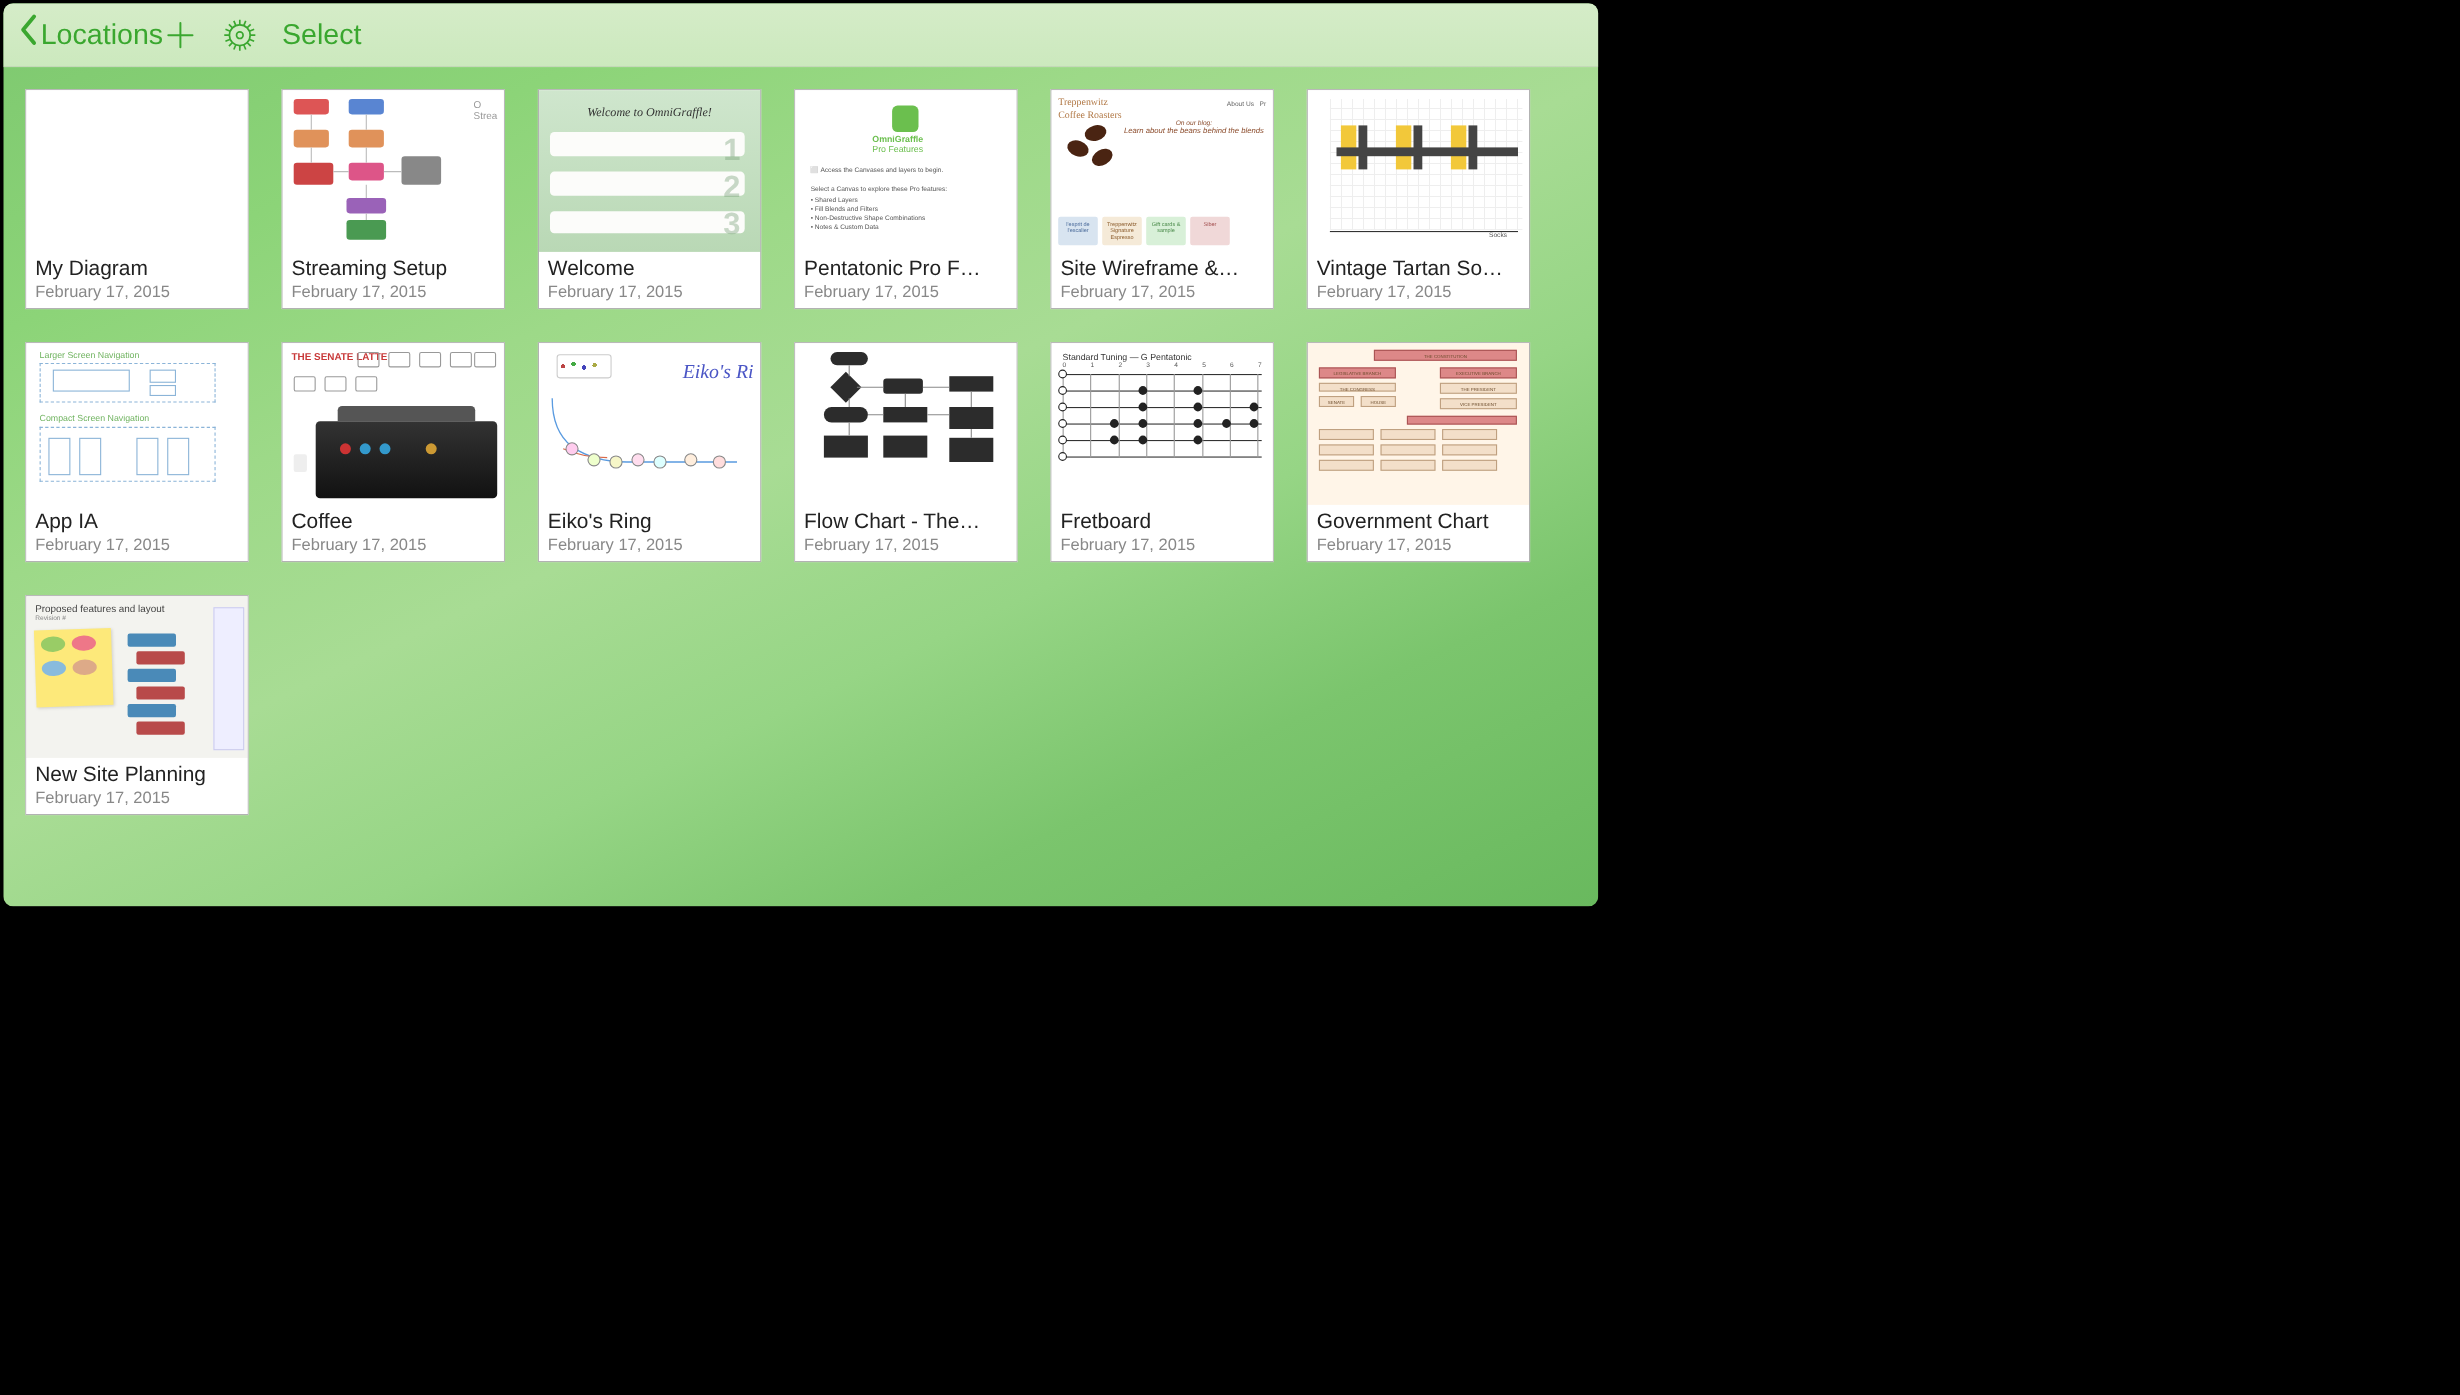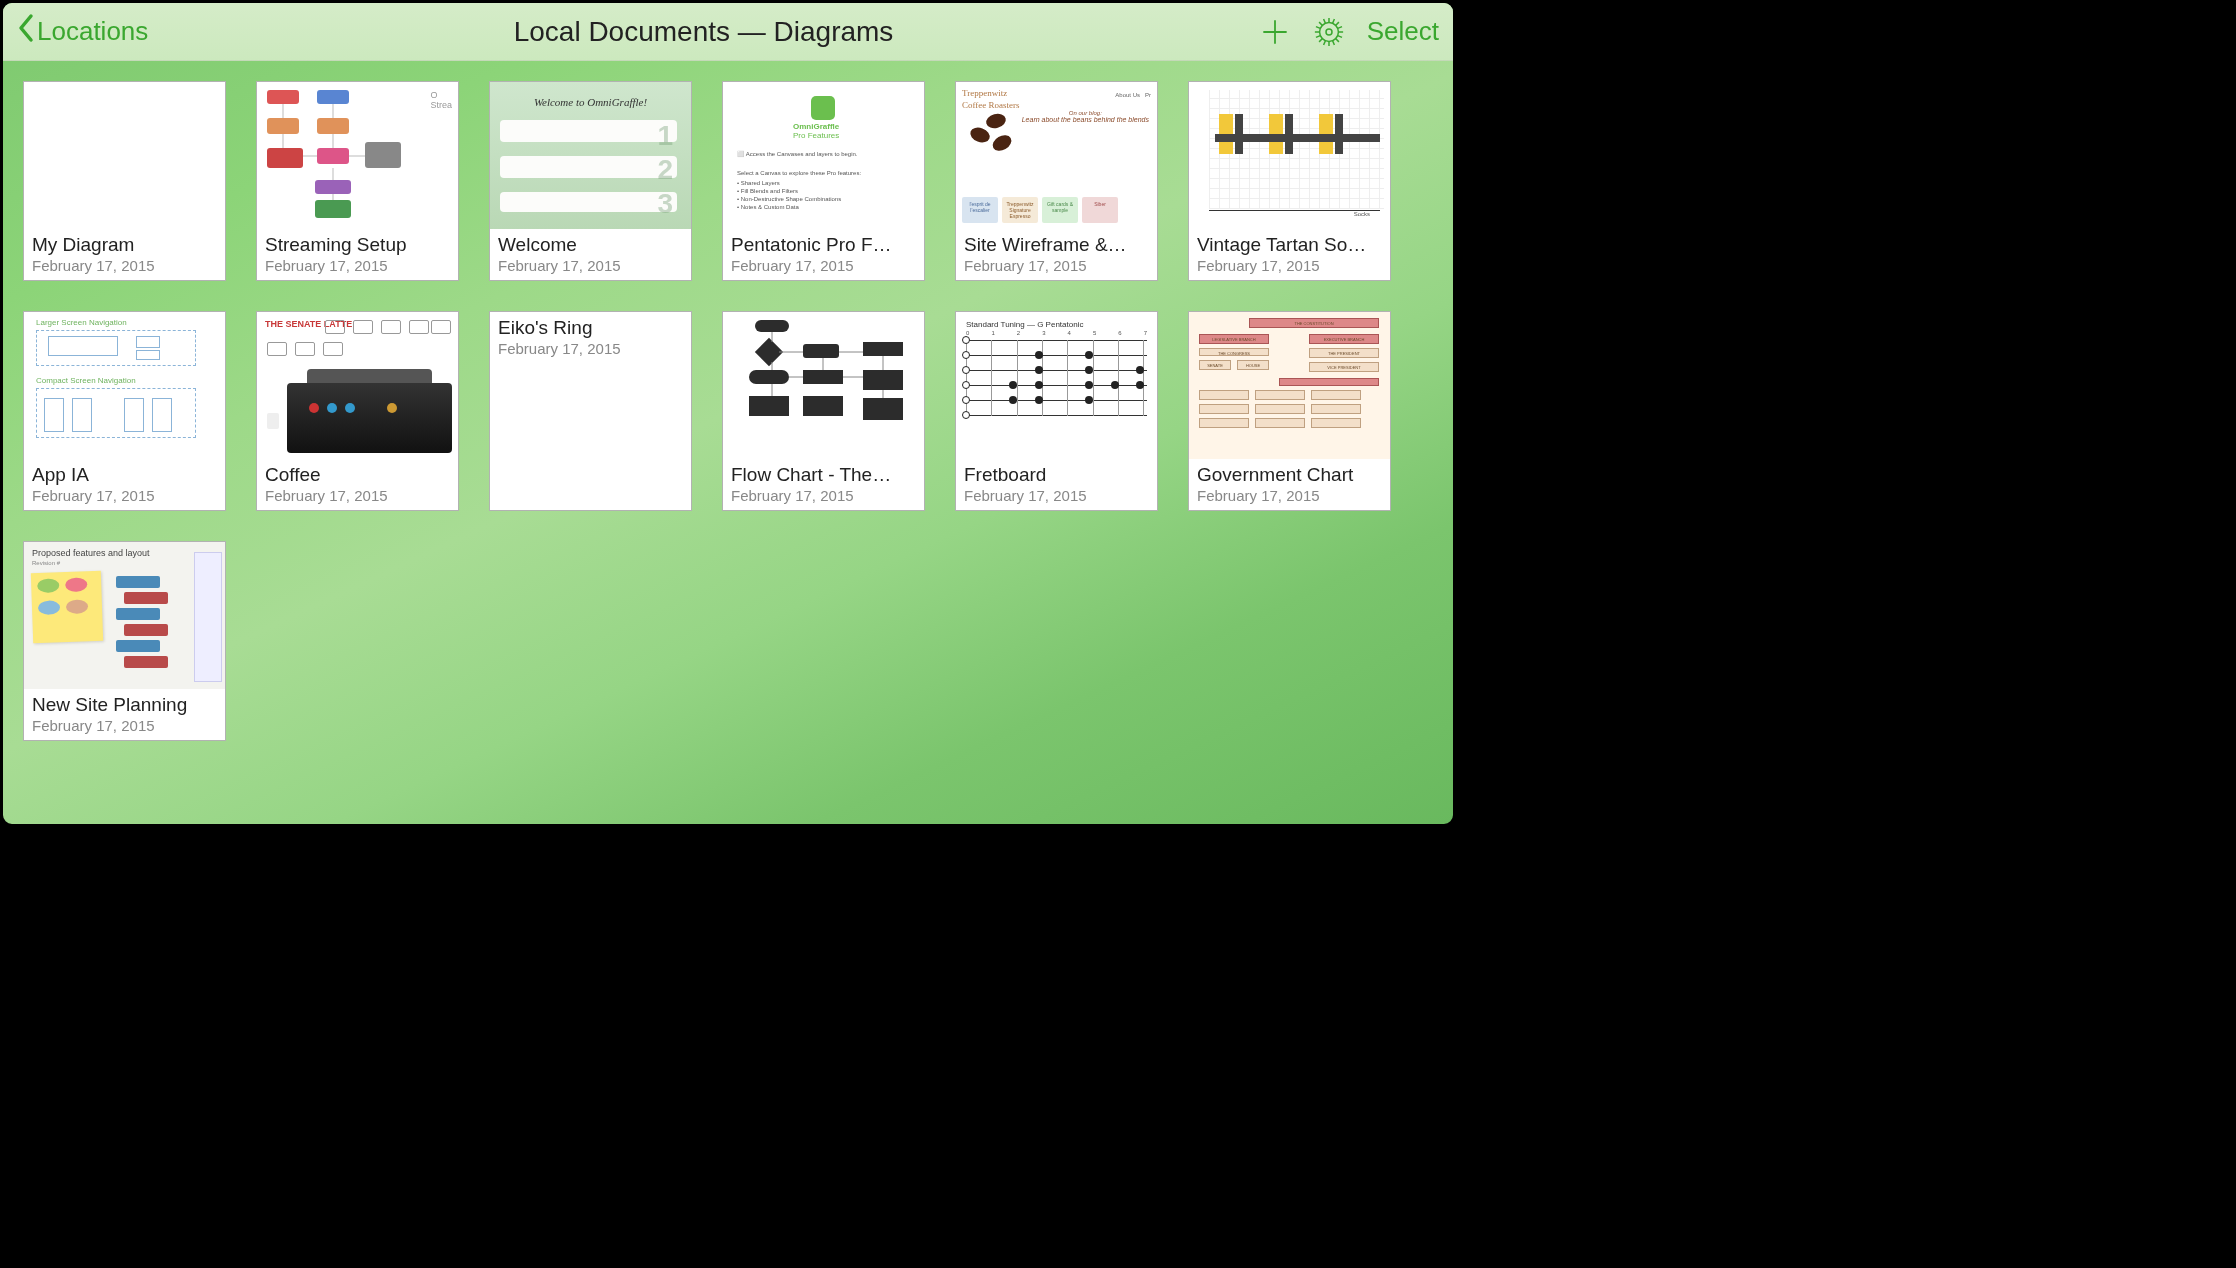--- a/index.html
+++ b/index.html
@@ -178,21 +178,20 @@
 <div class="window">
   <div class="toolbar">
     <div class="back-btn">
       <span class="chevron">
         <svg width="18" height="30" viewBox="0 0 18 30">
             <path d="M14 3 L4 15 L14 27" stroke="#3aa72f" stroke-width="3.5" fill="none" stroke-linecap="round" stroke-linejoin="round"></path>
           </svg>
       </span>
       <span class="label">Locations</span>
     </div>
-    <div class="title">Local Documents — Diagrams</div>
     <div class="toolbar-right">
       <div class="plus-icon">
         <svg width="30" height="30" viewBox="0 0 30 30">
             <path d="M15 4 V26 M4 15 H26" stroke="#3aa72f" stroke-width="1.8" stroke-linecap="round"></path>
           </svg>
       </div>
       <div class="gear-icon">
         <svg width="34" height="34" viewBox="0 0 34 34">
           <circle cx="17" cy="17" r="10" fill="none" stroke="#3aa72f" stroke-width="1.6"></circle>
           <circle cx="17" cy="17" r="3.2" fill="none" stroke="#3aa72f" stroke-width="1.6"></circle>
@@ -373,20 +372,35 @@
         <div class="btn" style="left:130px; background:#c93;"></div>
         <div style="position:absolute; bottom:30px; left:10px; width:12px; height:16px; background:#eee; border-radius:2px;"></div>
       </div>
       <div class="doc-label">
         <div class="doc-title">Coffee</div>
         <div class="doc-date">February 17, 2015</div>
       </div>
     </div>
 
     <div class="doc">
+      <div class="thumb t-eiko">
+        <div class="brace"></div>
+        <div class="title">Eiko's Ri</div>
+        <svg style="position:absolute; inset:0;" width="100%" height="100%">
+          <path d="M12 50 Q12 80 30 94 Q50 108 80 108 L180 108" stroke="#5a9be0" stroke-width="1.2" fill="none"></path>
+          <path d="M22 96 Q40 104 62 104" stroke="#d86a4a" stroke-width="1" fill="none"></path>
+        </svg>
+        <div class="node" style="top:90px; left:24px; background:#fce;"></div>
+        <div class="node" style="top:100px; left:44px; background:#efc;"></div>
+        <div class="node" style="top:102px; left:64px; background:#f6f6c8;"></div>
+        <div class="node" style="top:100px; left:84px; background:#fde;"></div>
+        <div class="node" style="top:102px; left:104px; background:#dff;"></div>
+        <div class="node" style="top:100px; left:132px; background:#fed;"></div>
+        <div class="node" style="top:102px; left:158px; background:#fdd;"></div>
+      </div>
       <div class="doc-label">
         <div class="doc-title">Eiko's Ring</div>
         <div class="doc-date">February 17, 2015</div>
       </div>
     </div>
 
     <div class="doc">
       <div class="thumb t-flow">
         <div class="shape" style="top:8px; left:32px; width:34px; height:12px; border-radius:6px;"></div>
         <div class="shape diamond" style="top:30px; left:36px; width:20px; height:20px;"></div>

